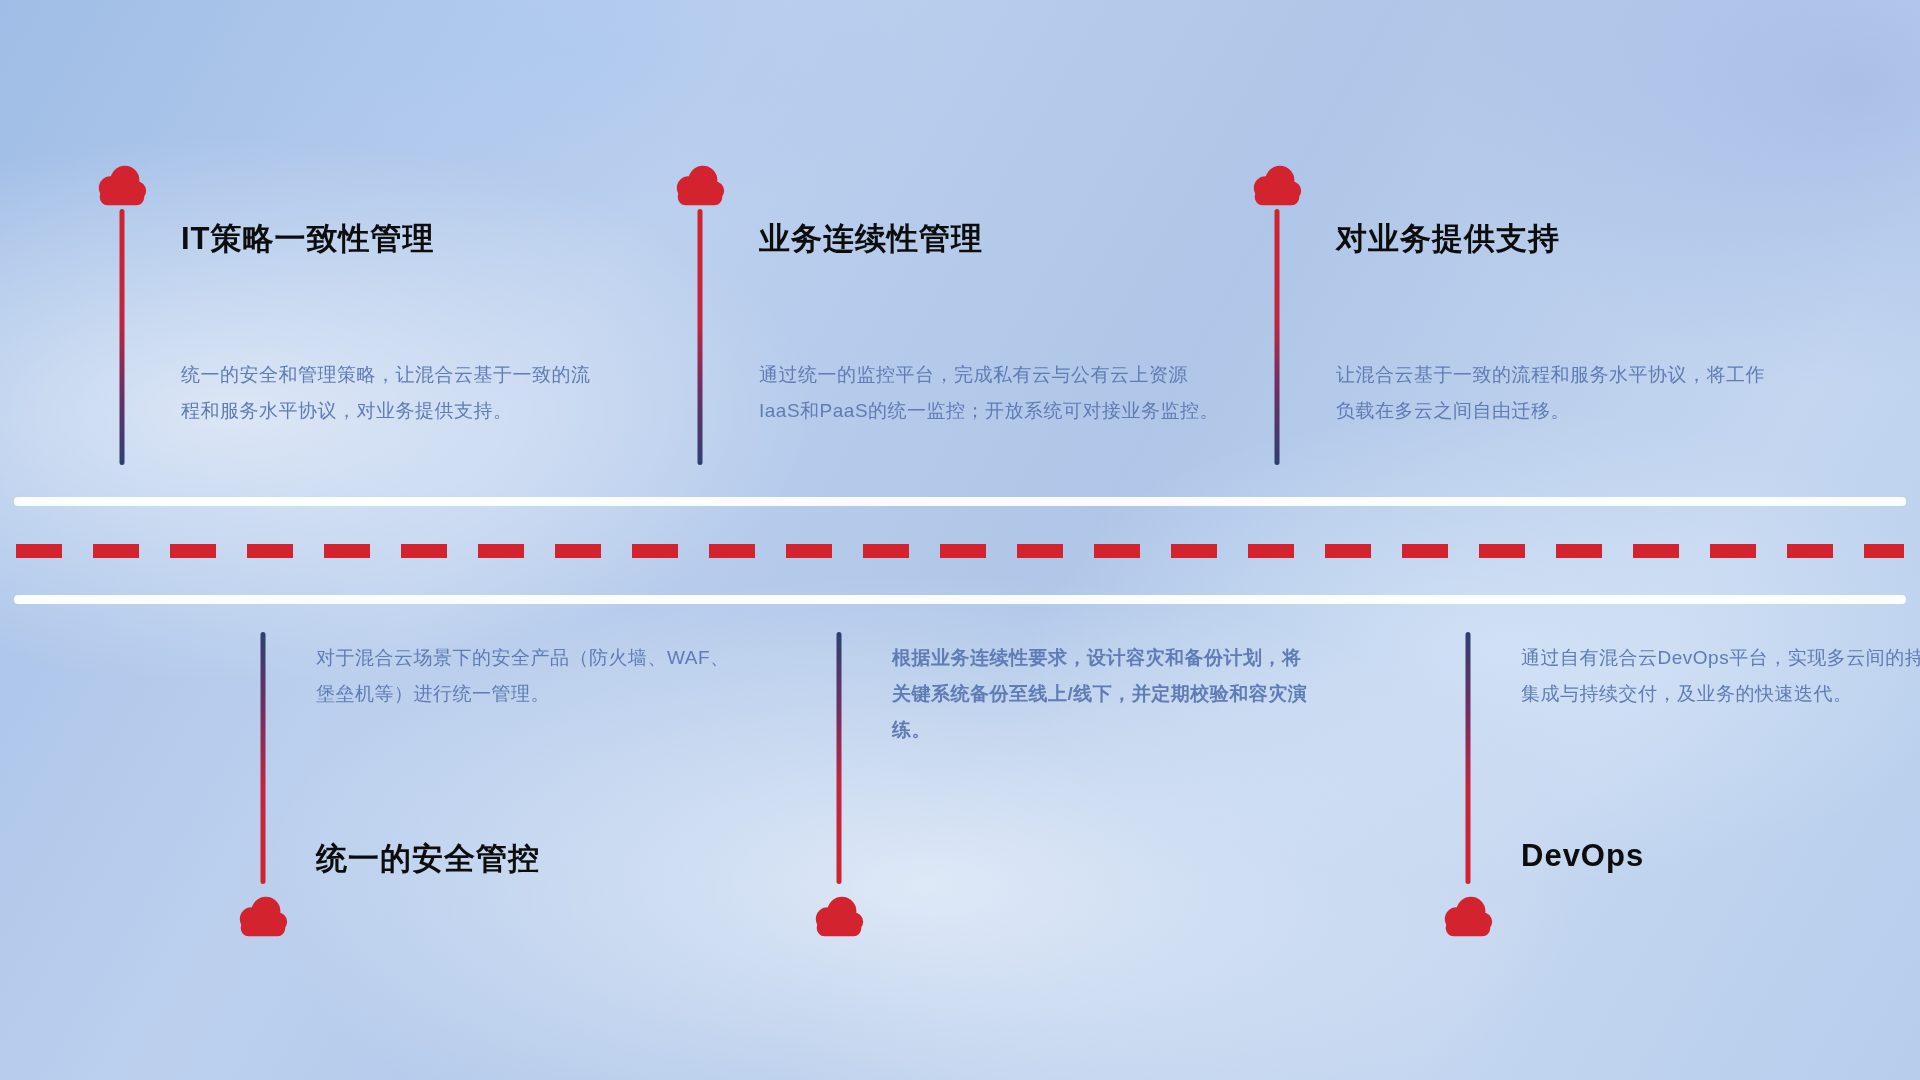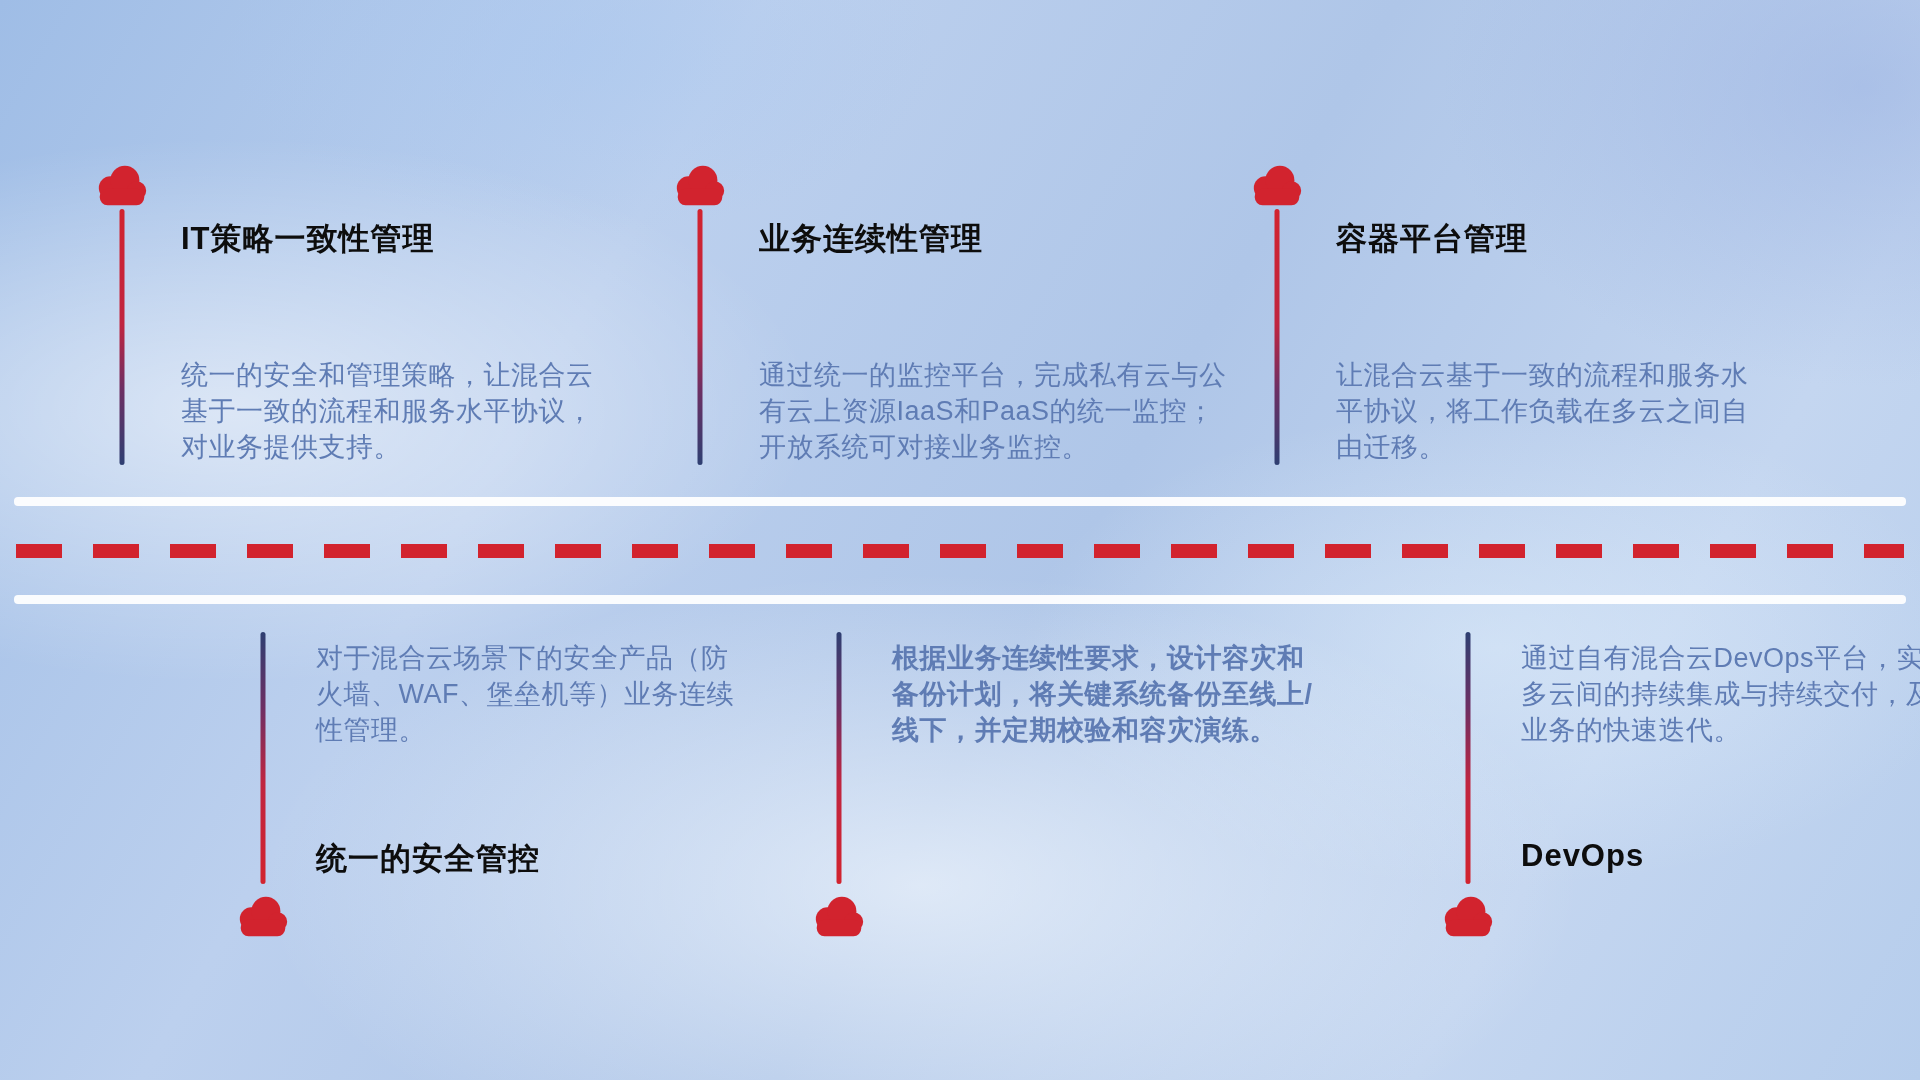--- a/index.html
+++ b/index.html
@@ -46,21 +46,21 @@
     background: linear-gradient(to bottom, #2e3f72 0%, #6e2f63 30%, #c02540 60%, #d2232e 100%); }
 
   .item-title {
     position: absolute; margin: 0; font-size: 31px; font-weight: bold;
     color: #0d0d0d; letter-spacing: 1px; white-space: nowrap;
   }
   .col.top .item-title { left: 59px; top: 55px; }
   .col.bottom .item-title { left: 53px; top: 206px; }
 
   .item-desc {
-    position: absolute; margin: 0; font-size: 27px; line-height: 36px;
+    position: absolute; margin: 0; font-size: 19px; line-height: 36px;
     color: #5f7cb4; letter-spacing: 0.5px;
   }
   .col.top .item-desc { left: 59px; top: 194px; }
   .col.bottom .item-desc { left: 53px; top: 8px; }
 
   
   #col-t1 { left: 122px; }  #col-t1 .item-desc { width: 428px; }
   #col-t2 { left: 700px; }  #col-t2 .item-desc { width: 468px; }
   #col-t3 { left: 1277px; } #col-t3 .item-desc { width: 438px; }
   #col-b1 { left: 263px; }  #col-b1 .item-desc { width: 428px; }
@@ -113,27 +113,27 @@
       <svg width="58" height="44" viewBox="0 0 60 44" aria-hidden="true">
         <g fill="#d2232e">
           <circle cx="18" cy="25" r="12"></circle>
           <circle cx="33" cy="17" r="15"></circle>
           <circle cx="45" cy="28" r="10"></circle>
           <rect x="7" y="26" width="46" height="17" rx="8"></rect>
         </g>
       </svg>
     </div>
     <div class="vline"></div>
-    <h2 class="item-title">容器平台管理</h2>
+    <h2 class="item-title">对业务提供支持</h2>
     <p class="item-desc">让混合云基于一致的流程和服务水平协议，将工作负载在多云之间自由迁移。</p>
   </div>
 
   <div class="col bottom" id="col-b1">
     <div class="vline"></div>
-    <p class="item-desc">对于混合云场景下的安全产品（防火墙、WAF、堡垒机等）业务连续性管理。</p>
+    <p class="item-desc">对于混合云场景下的安全产品（防火墙、WAF、堡垒机等）进行统一管理。</p>
     <h2 class="item-title">统一的安全管控</h2>
     <div class="cloud">
       <svg width="58" height="44" viewBox="0 0 60 44" aria-hidden="true">
         <g fill="#d2232e">
           <circle cx="18" cy="25" r="12"></circle>
           <circle cx="33" cy="17" r="15"></circle>
           <circle cx="45" cy="28" r="10"></circle>
           <rect x="7" y="26" width="46" height="17" rx="8"></rect>
         </g>
       </svg>

